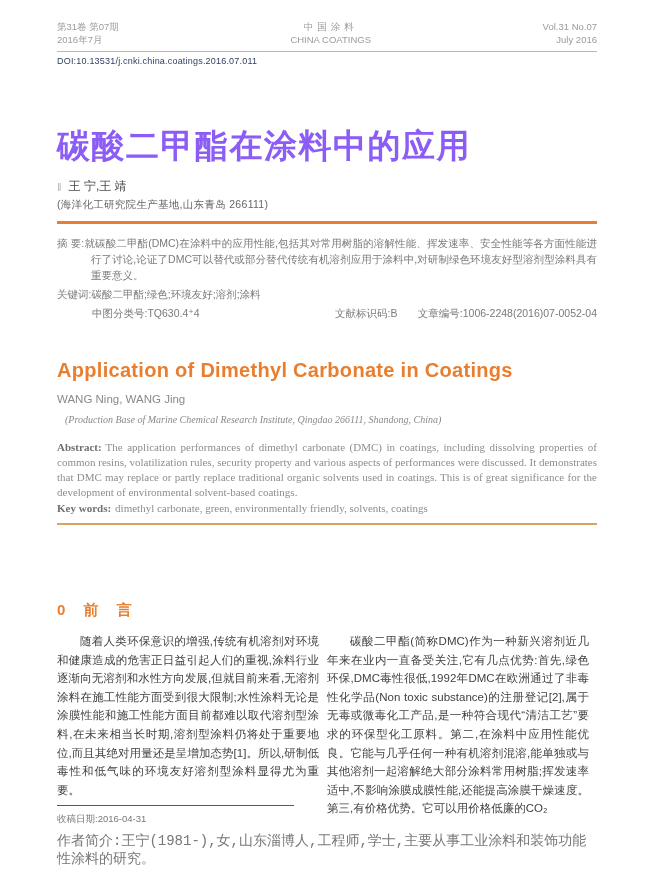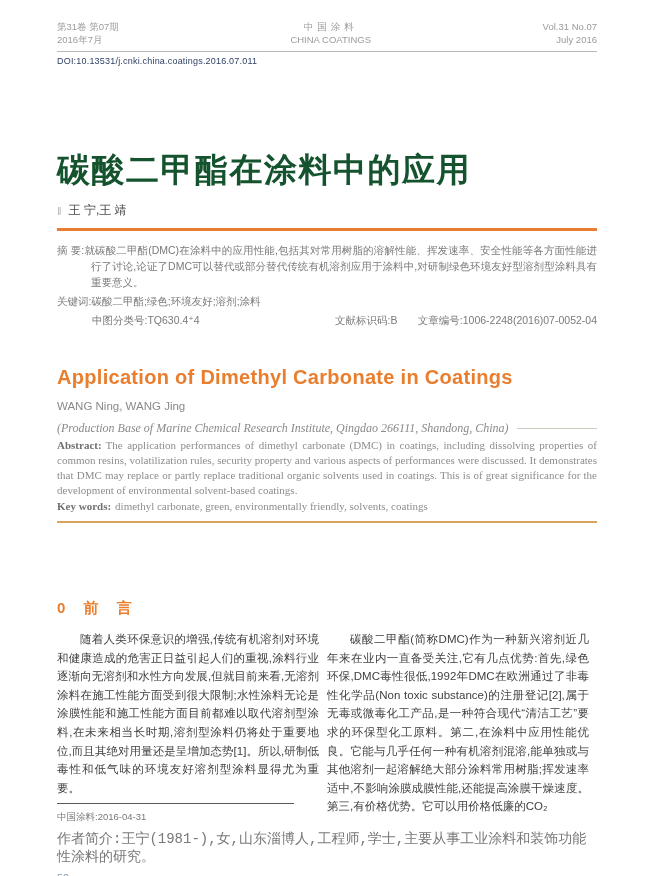--- a/index.html
+++ b/index.html
@@ -10,21 +10,21 @@
   
   .header { display:flex; justify-content:space-between; align-items:flex-start;
     border-bottom:1px solid #b9b9b9; padding-bottom:5px;
     color:#9b9b9b; font-size:9.5px; line-height:13px; }
   .hcol.center { text-align:center; }
   .hcol.right  { text-align:right; }
   .jname-cn { letter-spacing:4px; }
   .doi { margin-top:4px; font-size:9px; color:#2e3f63; letter-spacing:0.2px; }
 
   
-  .title-cn { margin-top:84px; font-size:33px; font-weight:bold; color:#14532d;
+  .title-cn { margin-top:60px; font-size:33px; font-weight:bold; color:#8b5cf6;
     letter-spacing:1.5px; line-height:40px; }
   .authors-cn { margin-top:12px; font-size:12px; color:#4a4a4a;
     display:flex; align-items:center; }
   .author-marker { color:#b5b5b5; font-size:11px; margin-right:7px; }
   .affil-cn { margin-top:3px; font-size:10.5px; color:#666; letter-spacing:0.3px; }
   .rule-orange { margin-top:9px; height:3px; background:#e87e2e; }
 
   
   .abs-cn { margin-top:11px; font-size:10.5px; line-height:16px; color:#7a7a7a;
     text-align:justify; padding-left:34px; text-indent:-34px; }
@@ -33,24 +33,24 @@
   .clc-a { width:243px; }
   .clc-b { flex:1; }
   .clc-c { text-align:right; }
 
   
   .title-en { margin-top:38px; font-size:20px; font-weight:bold; color:#e87e2e;
     letter-spacing:0.3px; }
   .authors-en { margin-top:11px; font-size:11.5px; color:#8a8a8a; }
   .affil-en-row { margin-top:9px; display:flex; align-items:baseline;
     font-family:"Liberation Serif","DejaVu Serif",serif; font-style:italic;
-    font-size:12px; color:#8a8a8a; }
+    font-size:10px; color:#8a8a8a;flex-direction:column; }
   .affil-fill { flex:1; border-bottom:1px solid #cfcabe; margin-left:8px;
     transform:translateY(-3px); }
-  .abs-en { margin-top:2px; font-family:"Liberation Serif","DejaVu Serif",serif;
+  .abs-en { margin-top:14px; font-family:"Liberation Serif","DejaVu Serif",serif;
     font-size:11px; line-height:15px; color:#8d8d8d; text-align:justify; }
   .kw-en { margin-top:1px; font-family:"Liberation Serif","DejaVu Serif",serif;
     font-size:11px; line-height:15px; color:#8d8d8d; }
   .lbl-en { font-weight:bold; color:#707070; margin-right:4px; }
   .rule-tan { margin-top:7px; height:2px; background:#d9a35f; }
 
   
   .section-heading { margin-top:76px; font-size:15px; font-weight:bold;
     color:#e87e2e; letter-spacing:7px; }
   .columns { margin-top:12px; display:flex; gap:8px; }
@@ -89,20 +89,21 @@
   </div>
 
   <div class="doi">DOI:10.13531/j.cnki.china.coatings.2016.07.011</div>
 
   <h1 class="title-cn">碳酸二甲酯在涂料中的应用</h1>
 
   <div class="authors-cn">
     <span class="author-marker">‖</span>
     <span>王 宁,王 靖</span>
   </div>
+  <div class="affil-cn">(海洋化工研究院生产基地,山东青岛  266111)</div>
 
   <div class="rule-orange"></div>
 
   <p class="abs-cn"><span>摘  要:</span><span>就碳酸二甲酯(DMC)在涂料中的应用性能,包括其对常用树脂的溶解性能、挥发速率、安全性能等各方面性能进行了讨论,论证了DMC可以替代或部分替代传统有机溶剂应用于涂料中,对研制绿色环境友好型溶剂型涂料具有重要意义。</span></p>
 
   <p class="kw-cn"><span>关键词:</span><span>碳酸二甲酯;绿色;环境友好;溶剂;涂料</span></p>
 
   <div class="clc-row">
     <span class="clc-a"><span>中图分类号:</span><span>TQ630.4⁺4</span></span>
     <span class="clc-b"><span>文献标识码:</span><span>B</span></span>
@@ -120,21 +121,21 @@
   <p class="kw-en"><span class="lbl-en">Key words:</span><span>dimethyl carbonate, green, environmentally friendly, solvents, coatings</span></p>
 
   <div class="rule-tan"></div>
 
   <h3 class="section-heading">0 前 言</h3>
 
   <div class="columns">
     <div class="bcol">
       <p class="body-para">随着人类环保意识的增强,传统有机溶剂对环境和健康造成的危害正日益引起人们的重视,涂料行业逐渐向无溶剂和水性方向发展,但就目前来看,无溶剂涂料在施工性能方面受到很大限制;水性涂料无论是涂膜性能和施工性能方面目前都难以取代溶剂型涂料,在未来相当长时期,溶剂型涂料仍将处于重要地位,而且其绝对用量还是呈增加态势[1]。所以,研制低毒性和低气味的环境友好溶剂型涂料显得尤为重要。</p>
       <div class="fn-sep"></div>
-      <div class="fn-line"><span>中国涂料:</span><span>2016-04-31</span></div>
+      <div class="fn-line"><span>收稿日期:</span><span>2016-04-31</span></div>
     </div>
     <div class="bcol">
       <p class="body-para">碳酸二甲酯(简称DMC)作为一种新兴溶剂近几年来在业内一直备受关注,它有几点优势:首先,绿色环保,DMC毒性很低,1992年DMC在欧洲通过了非毒性化学品(Non toxic substance)的注册登记[2],属于无毒或微毒化工产品,是一种符合现代“清洁工艺”要求的环保型化工原料。第二,在涂料中应用性能优良。它能与几乎任何一种有机溶剂混溶,能单独或与其他溶剂一起溶解绝大部分涂料常用树脂;挥发速率适中,不影响涂膜成膜性能,还能提高涂膜干燥速度。第三,有价格优势。它可以用价格低廉的CO₂</p>
     </div>
   </div>
 
   <div class="fn-bio"><span>作者简介:</span><span>王宁(1981-),女,山东淄博人,工程师,学士,主要从事工业涂料和装饰功能性涂料的研究。</span></div>
 
   <div class="footer">
     <div class="page-num">52</div>

